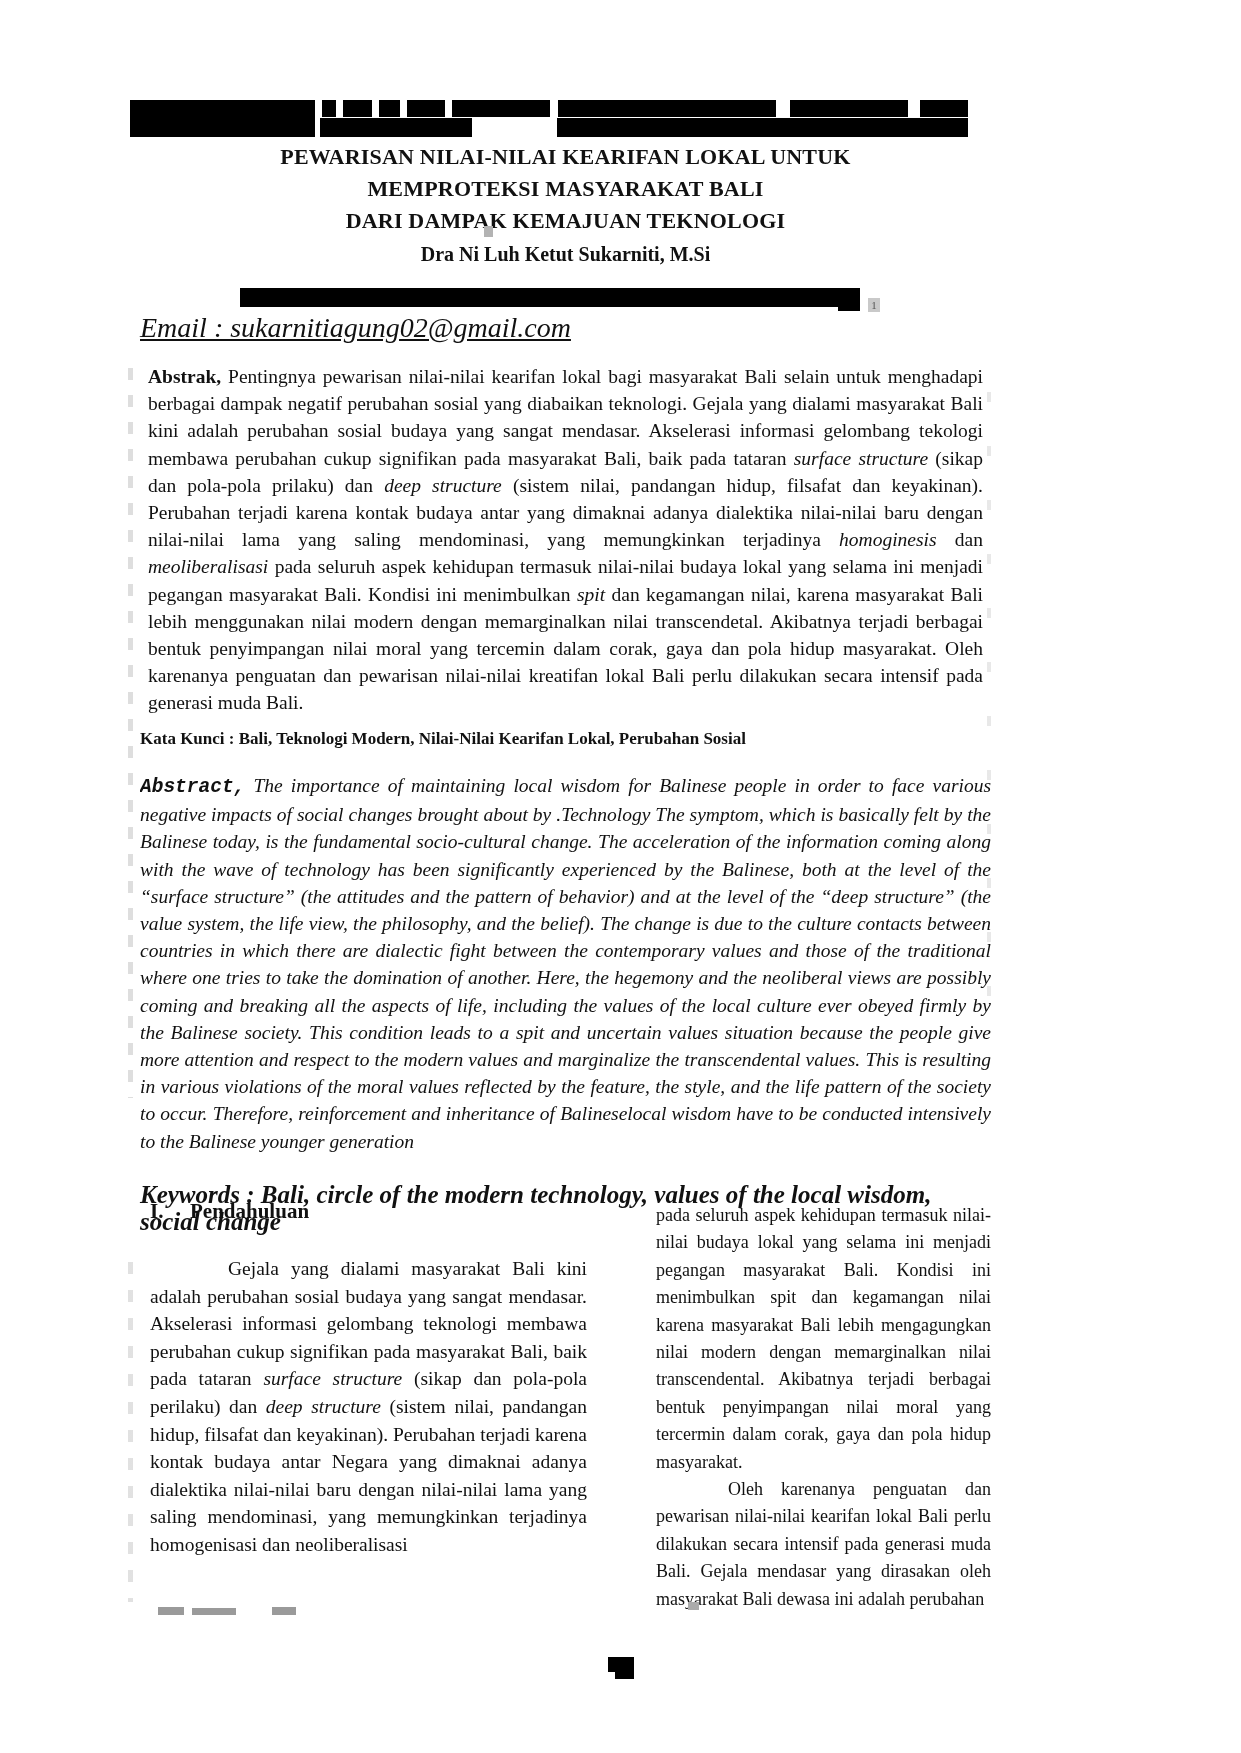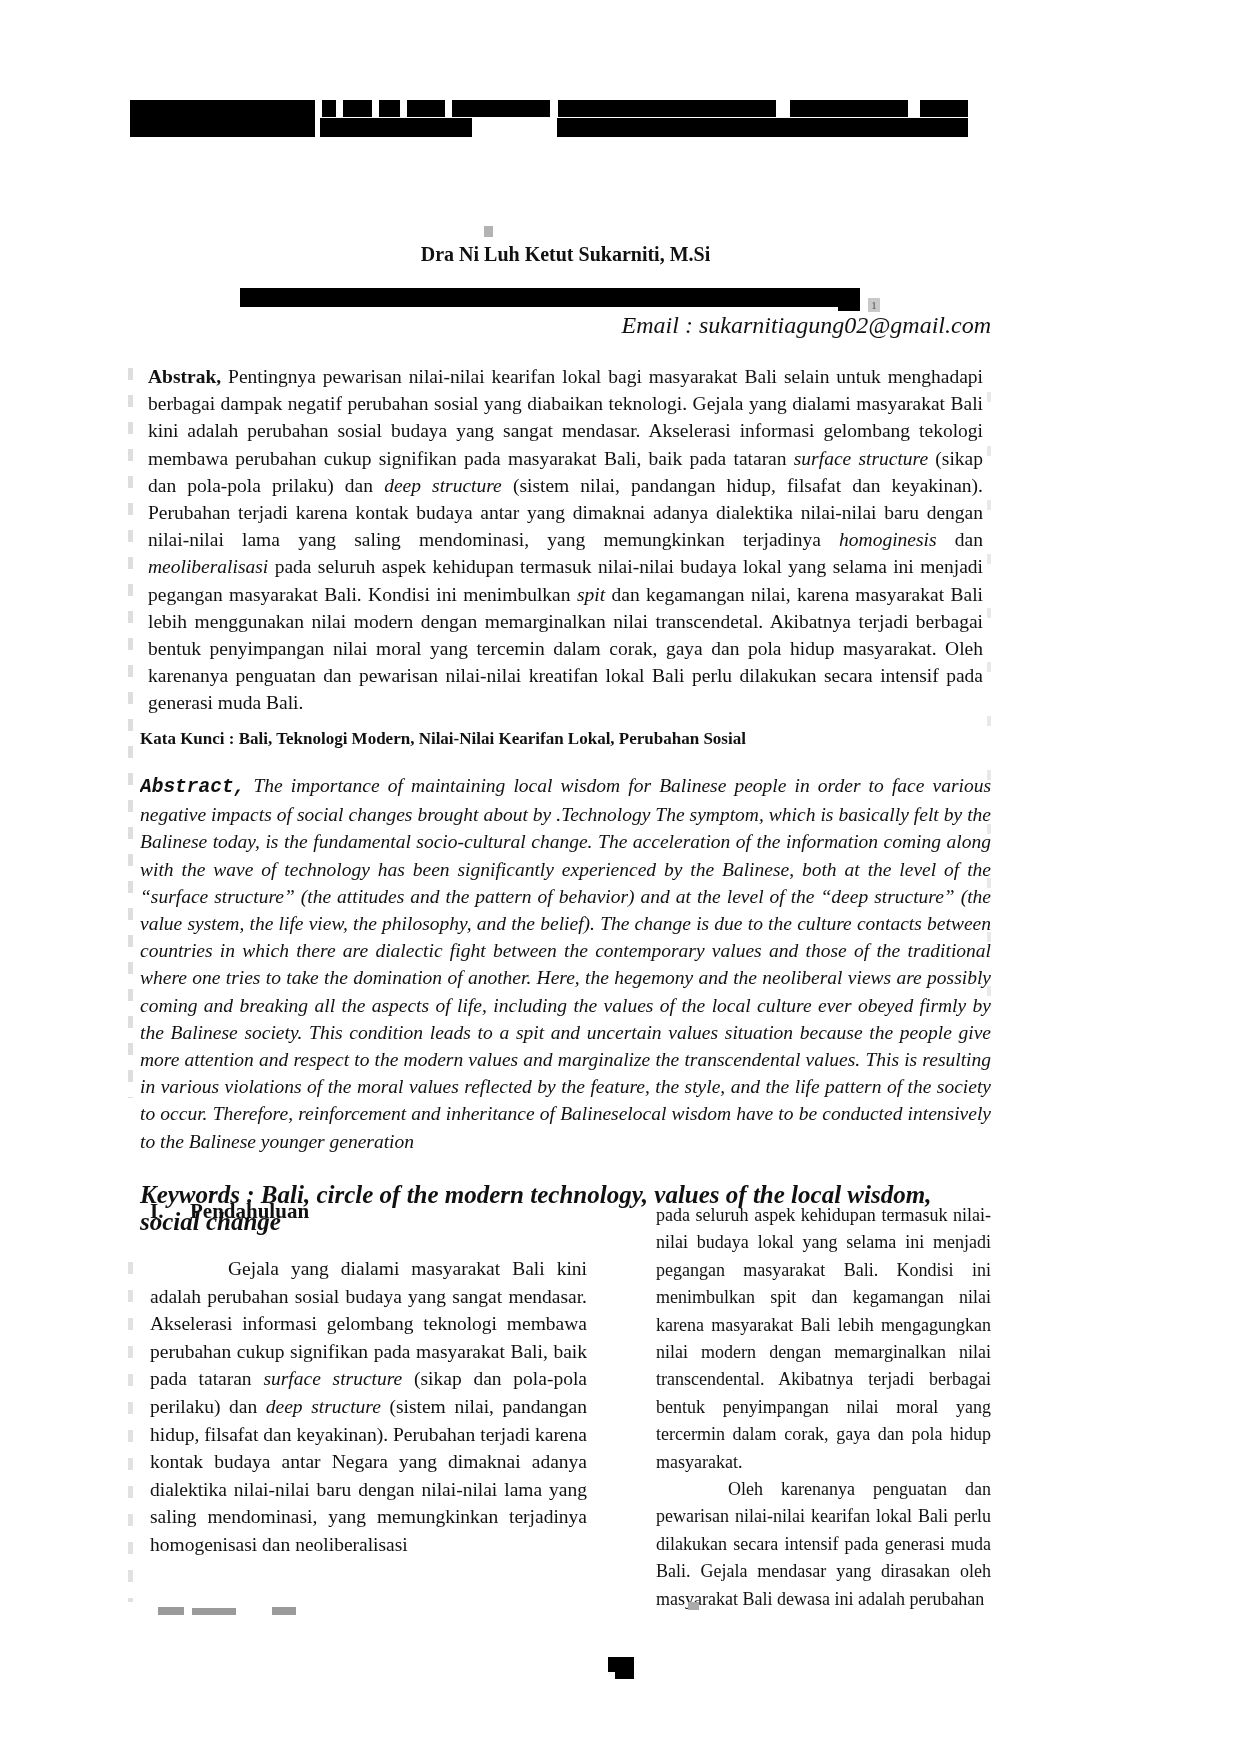--- a/index.html
+++ b/index.html
@@ -19,21 +19,21 @@
     background:#c9c9c9;color:#555;font-size:11px;line-height:14px;
     text-align:center;font-family:"Liberation Serif",serif;
   }
   
   .title{position:absolute;left:140px;top:141px;width:851px;margin:0;
     text-align:center;font-size:22px;font-weight:bold;line-height:32px;letter-spacing:.2px;}
   .title .tline{display:block;}
   .author{position:absolute;left:140px;top:243px;width:851px;margin:0;
     text-align:center;font-size:20px;font-weight:bold;}
   .email{position:absolute;left:140px;top:312px;width:851px;margin:0;
-    text-align:right;font-size:24px;font-style:italic;}
+    text-align:left;font-size:28px;font-style:italic;text-decoration:underline;}
   
   .flow{position:absolute;left:140px;top:355px;width:851px;}
   .abstrak-para{margin:8px;font-size:19.5px;line-height:27.2px;text-align:justify;
     height:354px;overflow:hidden;}
   .katakunci{margin:0;font-size:17px;font-weight:bold;line-height:27px;}
   .abstract-en{margin:20px 0 0 0;font-size:19.5px;line-height:27.2px;text-align:justify;
     font-style:italic;height:409px;overflow:hidden;}
   .keywords{margin:0;font-size:25px;font-weight:bold;font-style:italic;line-height:27px;}
   .b{font-weight:bold;}
   .i{font-style:italic;}
@@ -67,20 +67,25 @@
     <i class="rb" style="left:379px;top:100px;width:21px;height:17px;"></i>
     <i class="rb" style="left:407px;top:100px;width:38px;height:17px;"></i>
     <i class="rb" style="left:452px;top:100px;width:98px;height:17px;"></i>
     <i class="rb" style="left:320px;top:118px;width:152px;height:19px;"></i>
     <i class="rb" style="left:558px;top:100px;width:218px;height:17px;"></i>
     <i class="rb" style="left:790px;top:100px;width:118px;height:17px;"></i>
     <i class="rb" style="left:920px;top:100px;width:48px;height:17px;"></i>
     <i class="rb" style="left:557px;top:118px;width:411px;height:19px;"></i>
   </div>
 
+  <h1 class="title">
+    <span class="tline">PEWARISAN NILAI-NILAI KEARIFAN LOKAL UNTUK</span>
+    <span class="tline">MEMPROTEKSI MASYARAKAT BALI</span>
+    <span class="tline">DARI DAMPAK KEMAJUAN TEKNOLOGI</span>
+  </h1>
 
   <p class="author">Dra Ni Luh Ketut Sukarniti, M.Si</p>
   <i class="gb" style="left:484px;top:226px;width:9px;height:11px;background:#b3b3b3;"></i>
 
   <div>
     <i class="rb" style="left:240px;top:288px;width:620px;height:19px;"></i>
     <i class="rb" style="left:838px;top:303px;width:22px;height:8px;"></i>
   </div>
   <span class="fnmark">1</span>
 

